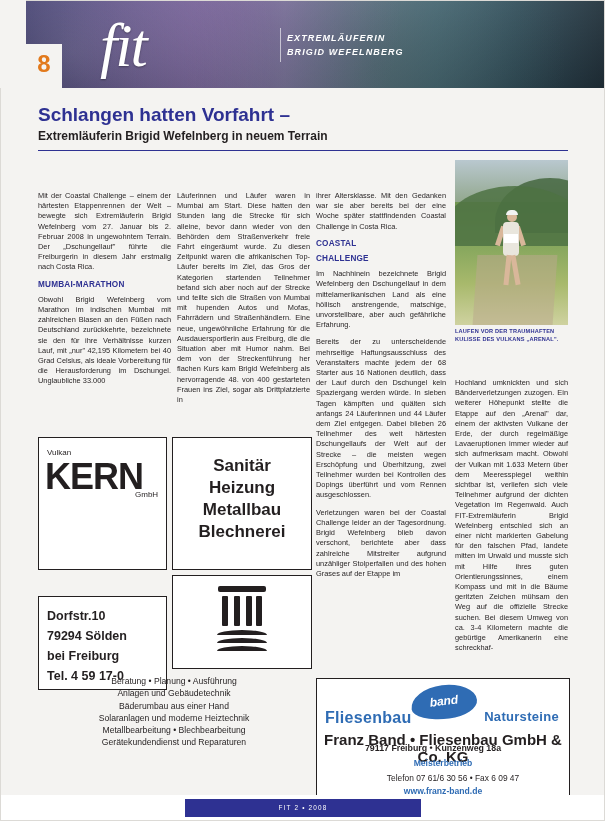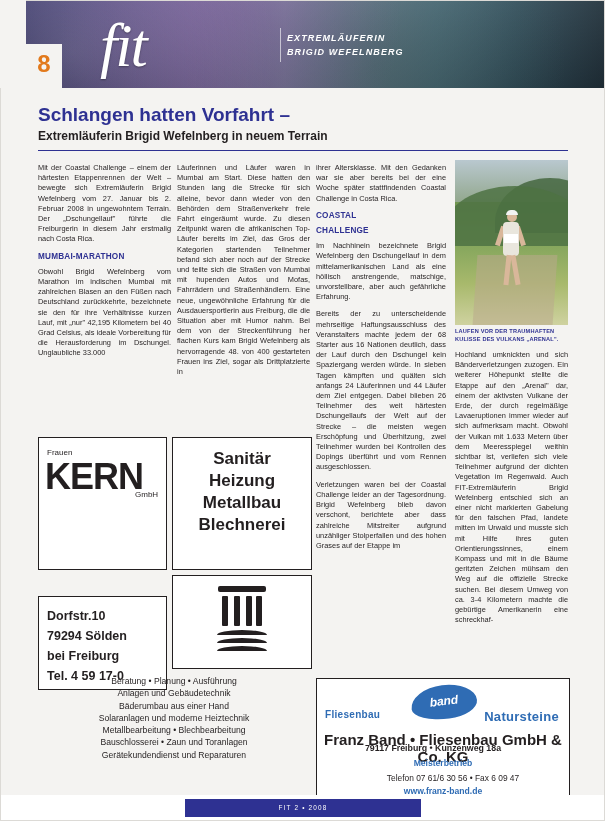--- a/index.html
+++ b/index.html
@@ -65,20 +65,21 @@
   }
   .title-underline{
     position:absolute;left:38px;top:150px;width:530px;height:1px;background:#2e3192;
   }
   
   .col{
     position:absolute;
     font-size:7.4px;line-height:10.2px;
     text-align:justify;
     color:#231f20;
+    margin-top:28px;
   }
   .col p{margin:0 0 7px 0;}
   .col h3{
     margin:0 0 5px 0;color:#2e3192;font-size:8.2px;font-weight:bold;letter-spacing:.2px;
   }
   #col1{left:38px;top:163px;width:133px;height:265px;}
   #col2{left:177px;top:163px;width:133px;height:265px;}
   #col3{left:316px;top:163px;width:130px;height:470px;}
   #col4{left:455px;top:350px;width:113px;height:290px;}
   
@@ -112,21 +113,21 @@
   }
   .ad-kern .albert{position:absolute;left:8px;top:10px;font-size:8px;}
   .ad-kern .kern{position:absolute;left:6px;top:18px;font-size:36px;font-weight:bold;letter-spacing:-1px;}
   .ad-kern .gmbh{position:absolute;left:96px;top:52px;font-size:8px;}
   .ad-sanitaer{
     position:absolute;left:172px;top:437px;width:138px;height:131px;
     border:1px solid #231f20;background:#ffffff;
     text-align:center;
   }
   .ad-sanitaer div{font-size:17px;font-weight:bold;line-height:22px;}
-  .ad-sanitaer .pad{padding-top:10px;}
+  .ad-sanitaer .pad{padding-top:17px;}
   .ad-addr{
     position:absolute;left:38px;top:575px;width:127px;height:92px;
     border:1px solid #231f20;background:#ffffff;margin-top:21px;
   }
   .ad-addr .l{position:absolute;left:8px;font-size:12.5px;font-weight:bold;}
   .ad-logo{
     position:absolute;left:172px;top:575px;width:138px;height:92px;
     border:1px solid #231f20;background:#ffffff;
   }
   .ad-logo .cols{position:absolute;left:49px;top:14px;width:40px;height:36px;}
@@ -134,21 +135,21 @@
   .ad-logo .roof{position:absolute;left:45px;top:10px;width:48px;height:6px;background:#231f20;border-radius:2px;}
   .ad-logo .wave{position:absolute;left:44px;width:50px;height:5px;background:#231f20;border-radius:50%/100% 100% 0 0;}
   .ad-services{
     position:absolute;left:38px;top:675px;width:272px;
     text-align:center;font-size:8.6px;line-height:12.3px;color:#231f20;
   }
   .ad-band{
     position:absolute;left:316px;top:678px;width:252px;height:127px;
     border:1px solid #231f20;background:#ffffff;
   }
-  .band-left{position:absolute;left:8px;top:30px;font-size:10px;font-weight:bold;color:#2f6cb4;letter-spacing:.3px;}
+  .band-left{position:absolute;left:8px;top:30px;font-size:16px;font-weight:bold;color:#2f6cb4;letter-spacing:.3px;}
   .band-right{position:absolute;right:10px;top:30px;font-size:13px;font-weight:bold;color:#2f6cb4;letter-spacing:.3px;}
   .band-blob{
     position:absolute;left:94px;top:6px;width:66px;height:34px;
     background:#2f6cb4;border-radius:50% 50% 45% 55% / 60% 55% 45% 40%;
     transform:rotate(-7deg);
   }
   .band-blob span{
     position:absolute;left:0;top:9px;width:66px;text-align:center;
     color:#ffffff;font-size:12px;font-style:italic;font-weight:bold;
   }
@@ -225,21 +226,21 @@
     <div class="runner-head"></div>
     <div class="runner-cap"></div>
   </div>
   <div class="photo-caption">LAUFEN VOR DER TRAUMHAFTEN KULISSE DES VULKANS „ARENAL".</div>
 
   <div class="col" id="col4">
     <p>Hochland umknickten und sich Bänderverletzungen zuzogen. Ein weiterer Höhepunkt stellte die Etappe auf den „Arenal" dar, einem der aktivsten Vulkane der Erde, der durch regelmäßige Lavaeruptionen immer wieder auf sich aufmerksam macht. Obwohl der Vulkan mit 1.633 Metern über dem Meeresspiegel weithin sichtbar ist, verliefen sich viele Teilnehmer aufgrund der dichten Vegetation im Regenwald. Auch FIT-Extremläuferin Brigid Wefelnberg entschied sich an einer nicht markierten Gabelung für den falschen Pfad, landete mitten im Urwald und musste sich mit Hilfe ihres guten Orientierungssinnes, einem Kompass und mit in die Bäume geritzten Zeichen mühsam den Weg auf die offizielle Strecke suchen. Bei diesem Umweg von ca. 3-4 Kilometern machte die gebürtige Amerikanerin eine schreckhaf-</p>
   </div>
 
   <div class="ad-kern">
-    <div class="albert">Frauen</div>
+    <div class="albert">Vulkan</div>
     <div class="kern">KERN</div>
     <div class="gmbh">GmbH</div>
   </div>
 
   <div class="ad-sanitaer">
     <div class="pad">Sanitär</div>
     <div>Heizung</div>
     <div>Metallbau</div>
     <div>Blechnerei</div>
   </div>
@@ -263,21 +264,20 @@
     <div class="wave" style="top:62px"></div>
     <div class="wave" style="top:70px"></div>
   </div>
 
   <div class="ad-services">
     <div>Beratung • Planung • Ausführung</div>
     <div>Anlagen und Gebäudetechnik</div>
     <div>Bäderumbau aus einer Hand</div>
     <div>Solaranlagen und moderne Heiztechnik</div>
     <div>Metallbearbeitung • Blechbearbeitung</div>
-    <div>Bauschlosserei • Zaun und Toranlagen</div>
     <div>Gerätekundendienst und Reparaturen</div>
   </div>
 
   <div class="ad-band">
     <div class="band-left">Fliesenbau</div>
     <div class="band-blob">
       <span>band</span>
     </div>
     <div class="band-right">Natursteine</div>
     <div class="band-line1">Franz Band • Fliesenbau GmbH &amp; Co. KG</div>

